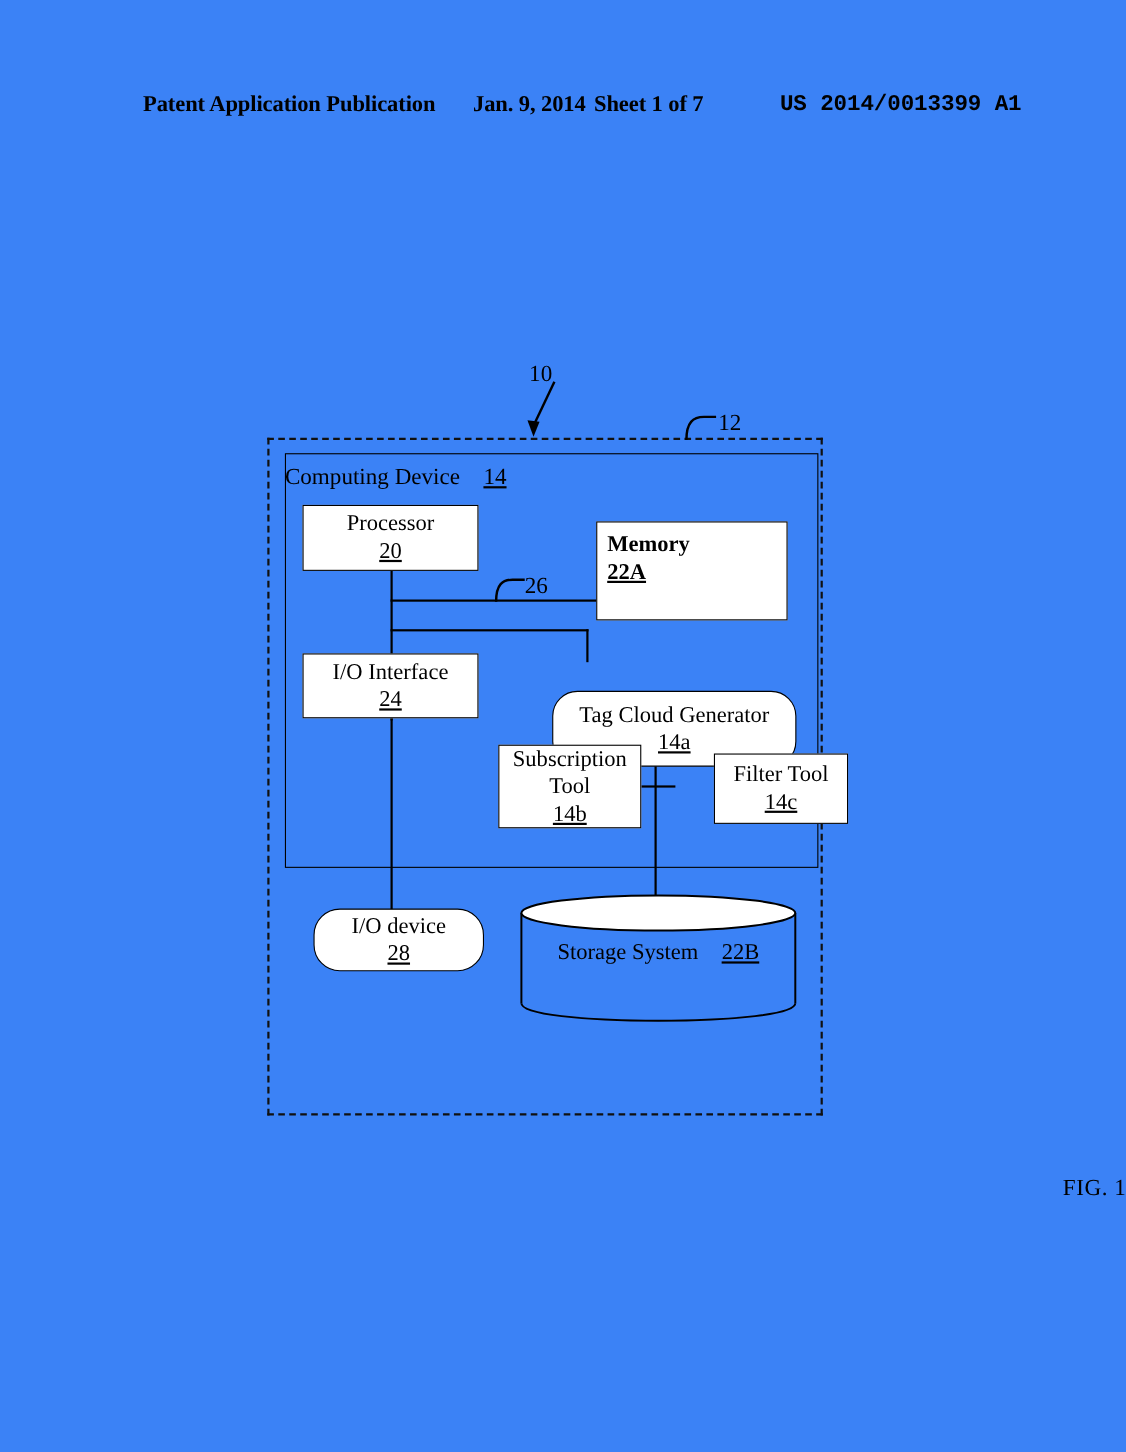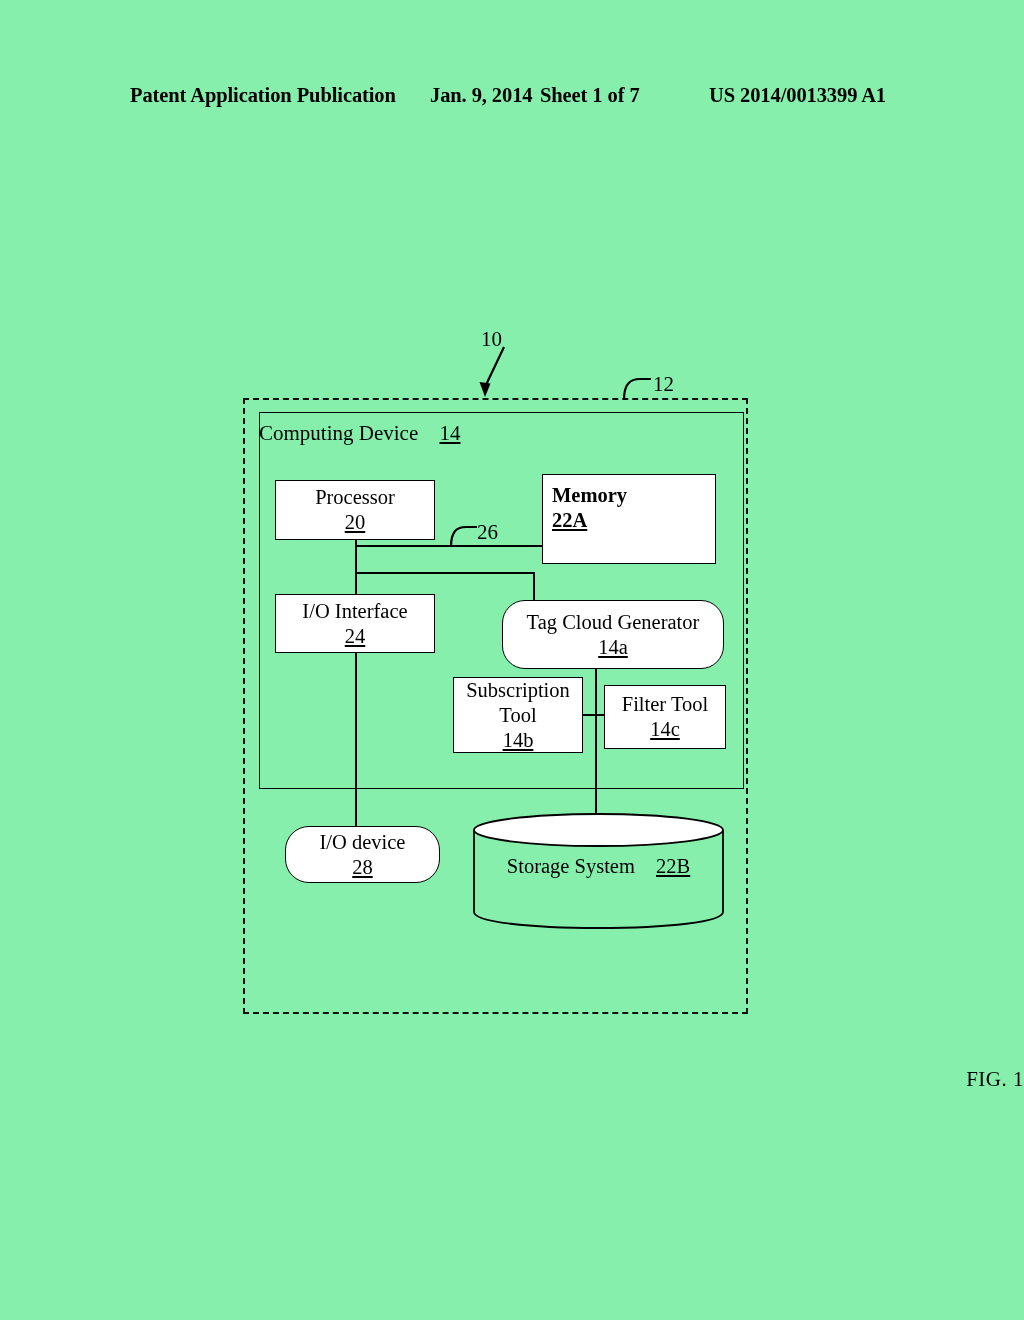--- a/index.html
+++ b/index.html
@@ -4,21 +4,21 @@
 <style>
   html, body {
     margin: 0;
     padding: 0;
     background: #ffffff;
   }
   #page {
     position: relative;
     width: 1024px;
     height: 1320px;
-    background: #86efac;
+    background: #3b82f6;
     overflow: hidden;
     font-family: "Liberation Serif", serif;
     color: #000000;
   }
 
   
   #pub-header {
     position: absolute;
     left: 0;
     top: 84px;
@@ -26,21 +26,21 @@
     height: 34px;
     font-weight: bold;
     font-size: 20.5px;
     letter-spacing: -0.1px;
     white-space: nowrap;
   }
   #pub-header > span { position: absolute; top: 0; }
   .hdr-title { left: 130px; }
   .hdr-date  { left: 430px; }
   .hdr-sheet { left: 540px; }
-  .hdr-num   { left: 709px; }
+  .hdr-num   { left: 709px; font-family: Liberation Mono, monospace; }
 
   
   #figure {
     position: absolute;
     left: 0;
     top: 0;
     width: 812px;
     height: 1320px;
   }
 
@@ -94,26 +94,26 @@
   .box.left-align {
     align-items: flex-start;
     text-align: left;
     padding-left: 9px;
     justify-content: flex-start;
     padding-top: 8px;
     font-weight: bold;
   }
   .box .ref { text-decoration: underline; }
 
-  #processor-box      { left: 275px; top: 480px; width: 160px; height: 60px; }
+  #processor-box      { left: 275px; top: 459px; width: 160px; height: 60px; }
   #memory-box         { left: 542px; top: 474px; width: 174px; height: 90px; }
   #io-interface-box   { left: 275px; top: 594px; width: 160px; height: 59px; }
-  #tag-cloud-box      { left: 502px; top: 600px; width: 222px; height: 69px; border-radius: 23px; }
+  #tag-cloud-box      { left: 502px; top: 628px; width: 222px; height: 69px; border-radius: 23px; }
   #subscription-box   { left: 453px; top: 677px; width: 130px; height: 76px; }
-  #filter-tool-box    { left: 604px; top: 685px; width: 122px; height: 64px; }
+  #filter-tool-box    { left: 649px; top: 685px; width: 122px; height: 64px; }
   #io-device-box      { left: 285px; top: 826px; width: 155px; height: 57px; border-radius: 24px; }
 
   
   .line { position: absolute; background: #000000; z-index: 2; }
   .v { width: 2px; }
   .h { height: 2px; }
 
   
   #line-proc-down      { left: 355px; top: 518px;  height: 137px; }
   

